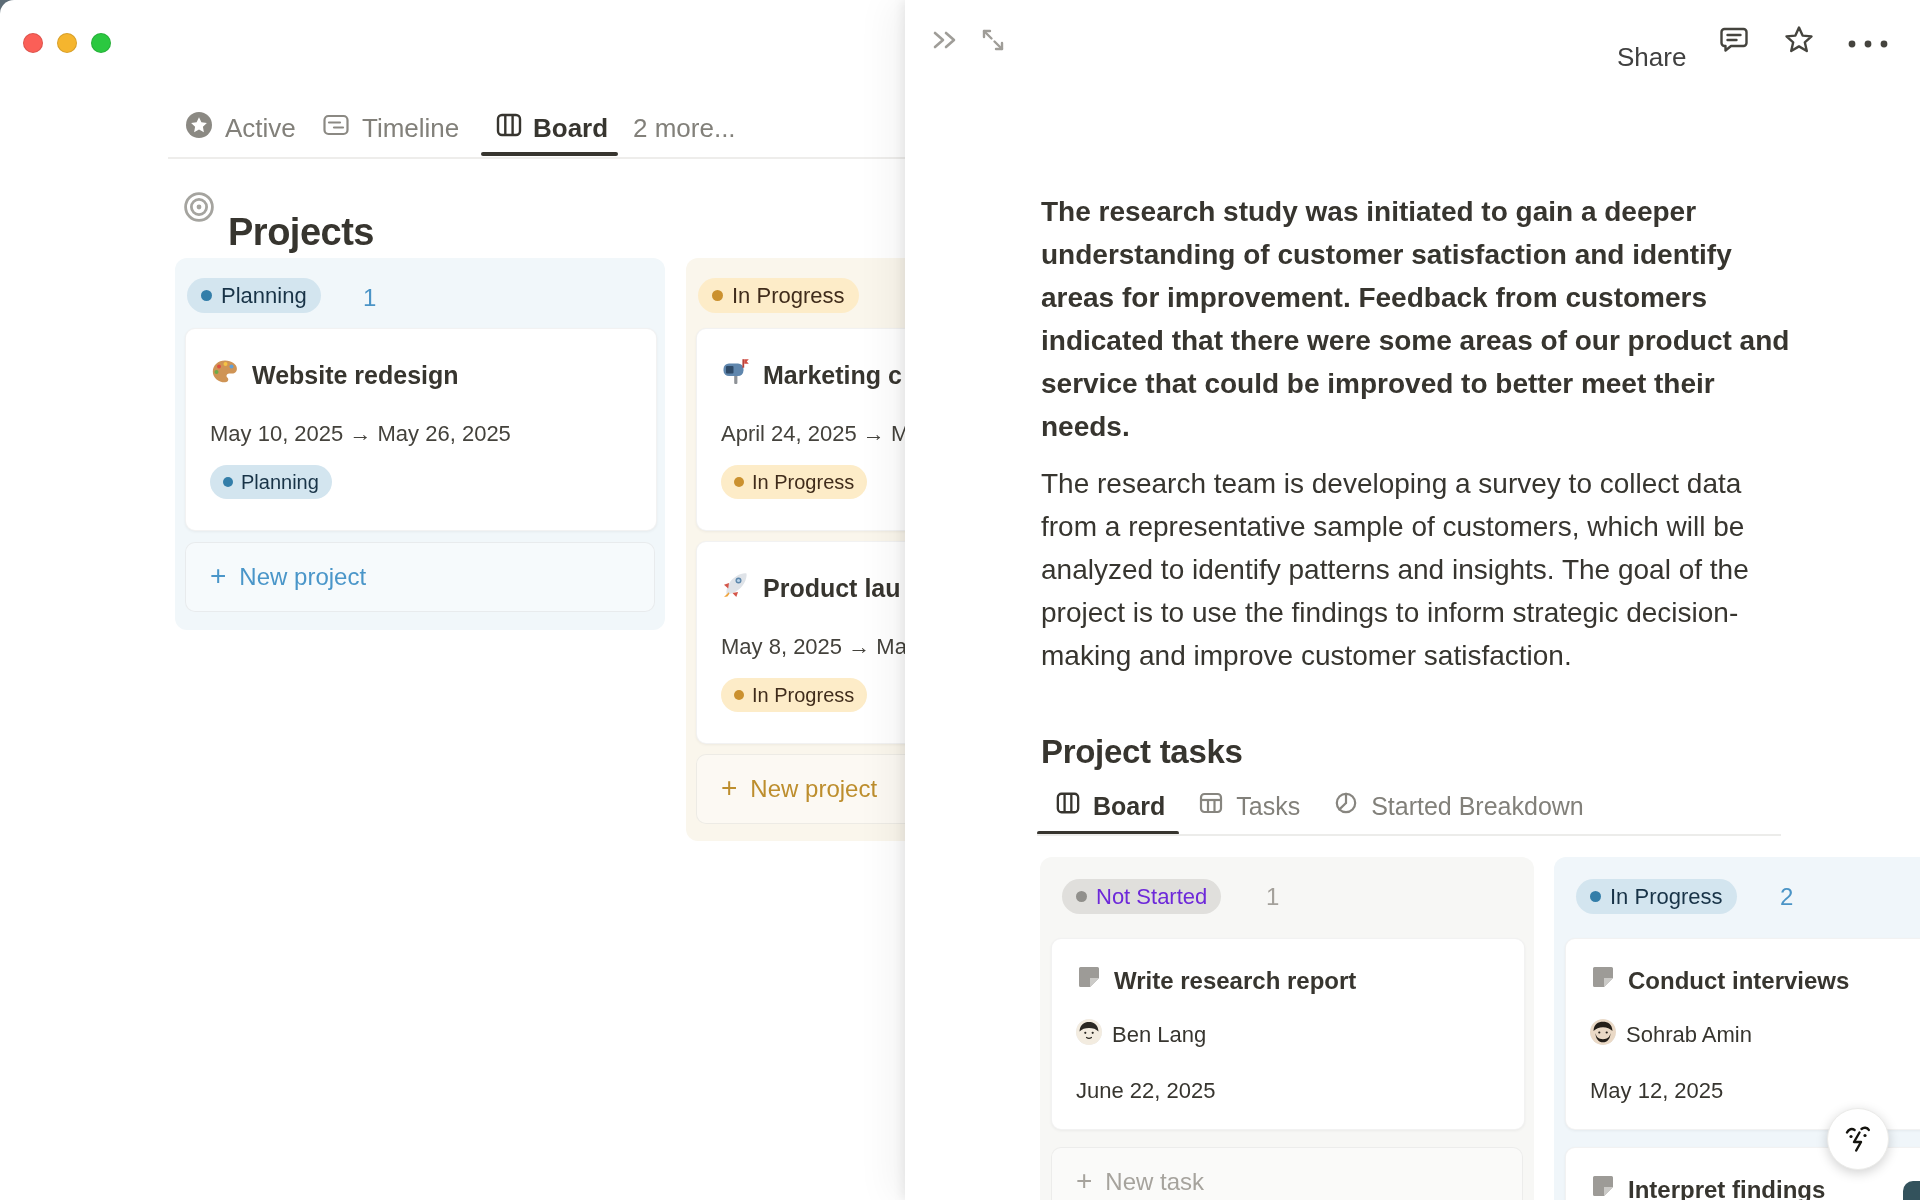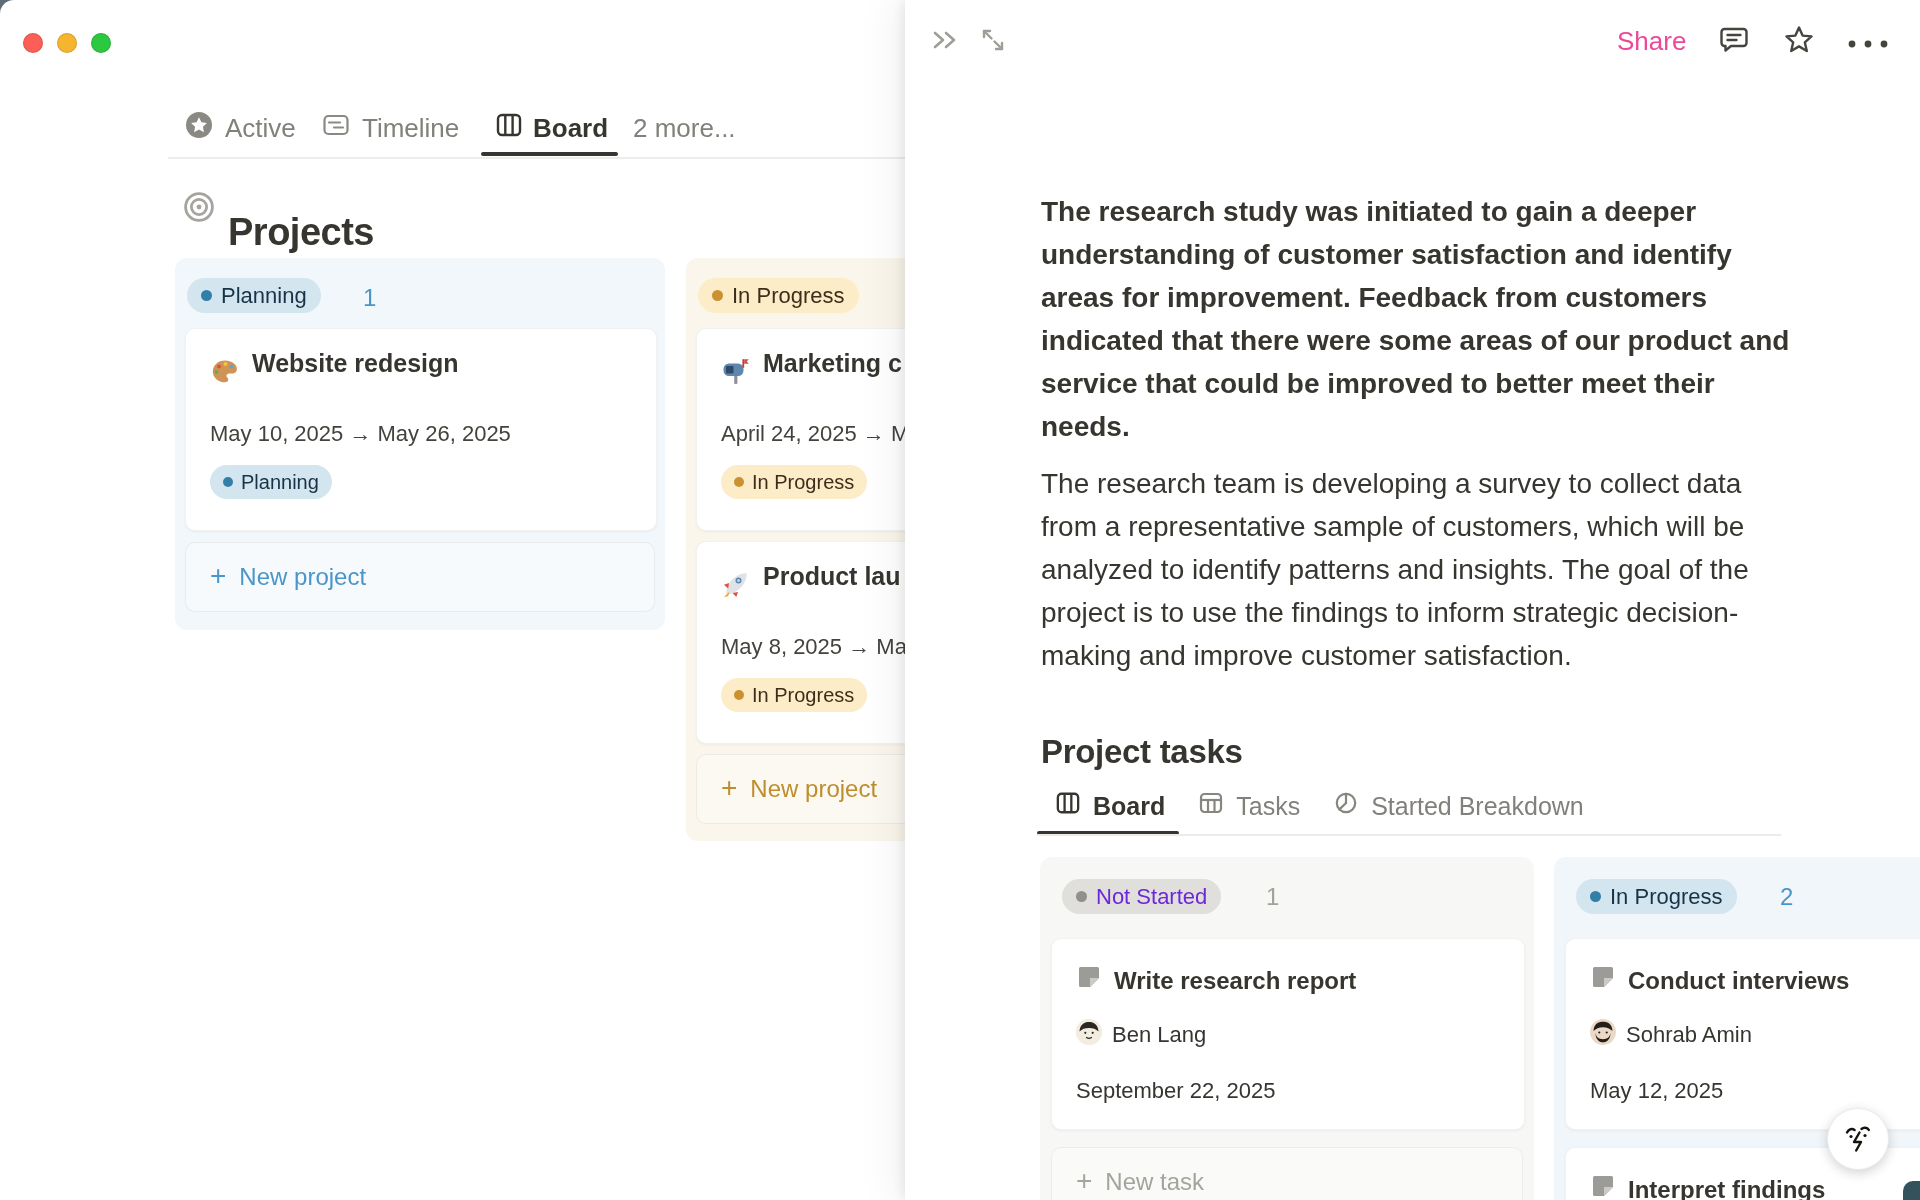--- a/index.html
+++ b/index.html
@@ -41,39 +41,39 @@
   .pill.yellow{background:#fdecc8;color:#402c1b;}.pill.yellow .dot{background:#cb912f;}
   .pill.gray{background:#e0dfdc;color:#6d28d9;text-align:right;}  .pill.gray .dot{background:#91908c;}
 
   .col-pill{position:absolute;left:12px;top:20px;}
   .col-count{position:absolute;top:26px;font-size:24px;}
   .count-blue{color:#4b94c6;} .count-gray{color:#a4a19b;}
 
   .pcard{position:absolute;left:10px;width:470px;height:201px;background:#fff;border-radius:10px;
          border:1px solid rgba(0,0,0,0.05);box-shadow:0 1px 3px rgba(0,0,0,0.05);cursor:pointer;}
   .pcard .emoji{position:absolute;left:24px;top:28px;}
-  .pcard .ttl{position:absolute;left:66px;top:20px;font-size:25px;font-weight:700;color:#37352f;white-space:nowrap;}
+  .pcard .ttl{position:absolute;left:66px;top:32px;font-size:25px;font-weight:700;color:#37352f;white-space:nowrap;}
   .pcard .dts{position:absolute;left:24px;top:92px;font-size:22px;color:#44423c;white-space:nowrap;}
   .pcard .tagpos{position:absolute;left:24px;top:136px;}
 
   .newbtn{position:absolute;left:10px;width:470px;height:70px;border-radius:10px;
           border:1px solid rgba(0,0,0,0.06);background:rgba(255,255,255,0.4);
           display:flex;align-items:center;gap:13px;padding-left:24px;box-sizing:border-box;
           font-size:24px;cursor:pointer;}
   .newbtn .plus{font-size:28px;line-height:1;margin-top:-2px;}
   .newbtn.blue-t{color:#4a96c9;}
   .newbtn.yellow-t{color:#bd8e2d;}
 
   
   .panel{position:absolute;left:905px;top:0;width:1015px;height:1200px;background:#fff;
          box-shadow:-3px 0 10px rgba(0,0,0,0.07), -14px 0 36px rgba(0,0,0,0.05);overflow:hidden;z-index:10;}
   .pt-icon{position:absolute;cursor:pointer;}
   #ic-collapse{left:25px;top:25px;}
   #ic-expand{left:73px;top:25px;}
-  #share-btn{position:absolute;left:712px;top:26px;font-size:26px;color:#ec4899;cursor:pointer;}
+  #share-btn{position:absolute;left:712px;top:42px;font-size:26px;color:#404040;cursor:pointer;}
   #ic-comment{left:813px;top:24px;}
   #ic-star{left:877px;top:23px;}
   #ic-dots{left:941px;top:36px;}
 
   .p-h1{position:absolute;left:136px;top:86px;font-size:37px;font-weight:700;letter-spacing:-0.4px;color:#37352f;}
   .p-para{position:absolute;left:136px;width:750px;font-size:28px;line-height:43px;color:#37352f;}
   #para1{top:162px;font-weight:bold;} #para2{top:438px;margin-top:24px;}
   .p-h2{position:absolute;left:136px;top:706px;font-size:33px;font-weight:700;letter-spacing:-0.3px;}
 
   .vtabs{position:absolute;left:151px;top:791px;display:flex;gap:34px;}
@@ -340,21 +340,21 @@
         <span class="avatar">
           <svg width="26" height="26" viewBox="0 0 26 26">
               <circle cx="13" cy="13" r="13" fill="#f3ece0"></circle>
               <path d="M3.5 12.5C4 5.5 8 3 13 3s9 2.5 9.5 9.5c-2.5-2.3-5.5-3.4-9.5-3.4s-7 1.1-9.5 3.4z" fill="#2b2823"></path>
               <circle cx="9.3" cy="13.8" r="1.1" fill="#2b2823"></circle>
               <circle cx="16.7" cy="13.8" r="1.1" fill="#2b2823"></circle>
               <path d="M10.5 18.5c1.6 1 3.4 1 5 0" stroke="#2b2823" stroke-width="1.2" fill="none" stroke-linecap="round"></path>
             </svg>
         </span>
         <span class="nm">Ben Lang</span>
-        <span class="dt">September 22, 2025</span>
+        <span class="dt">June 22, 2025</span>
       </div>
 
       <div class="newtask">
         <span class="plus">+</span>
         <span>New task</span>
       </div>
     </div>
 
     <div class="tcol" id="tcol-inprog">
       <span class="pill blue col-pill">

